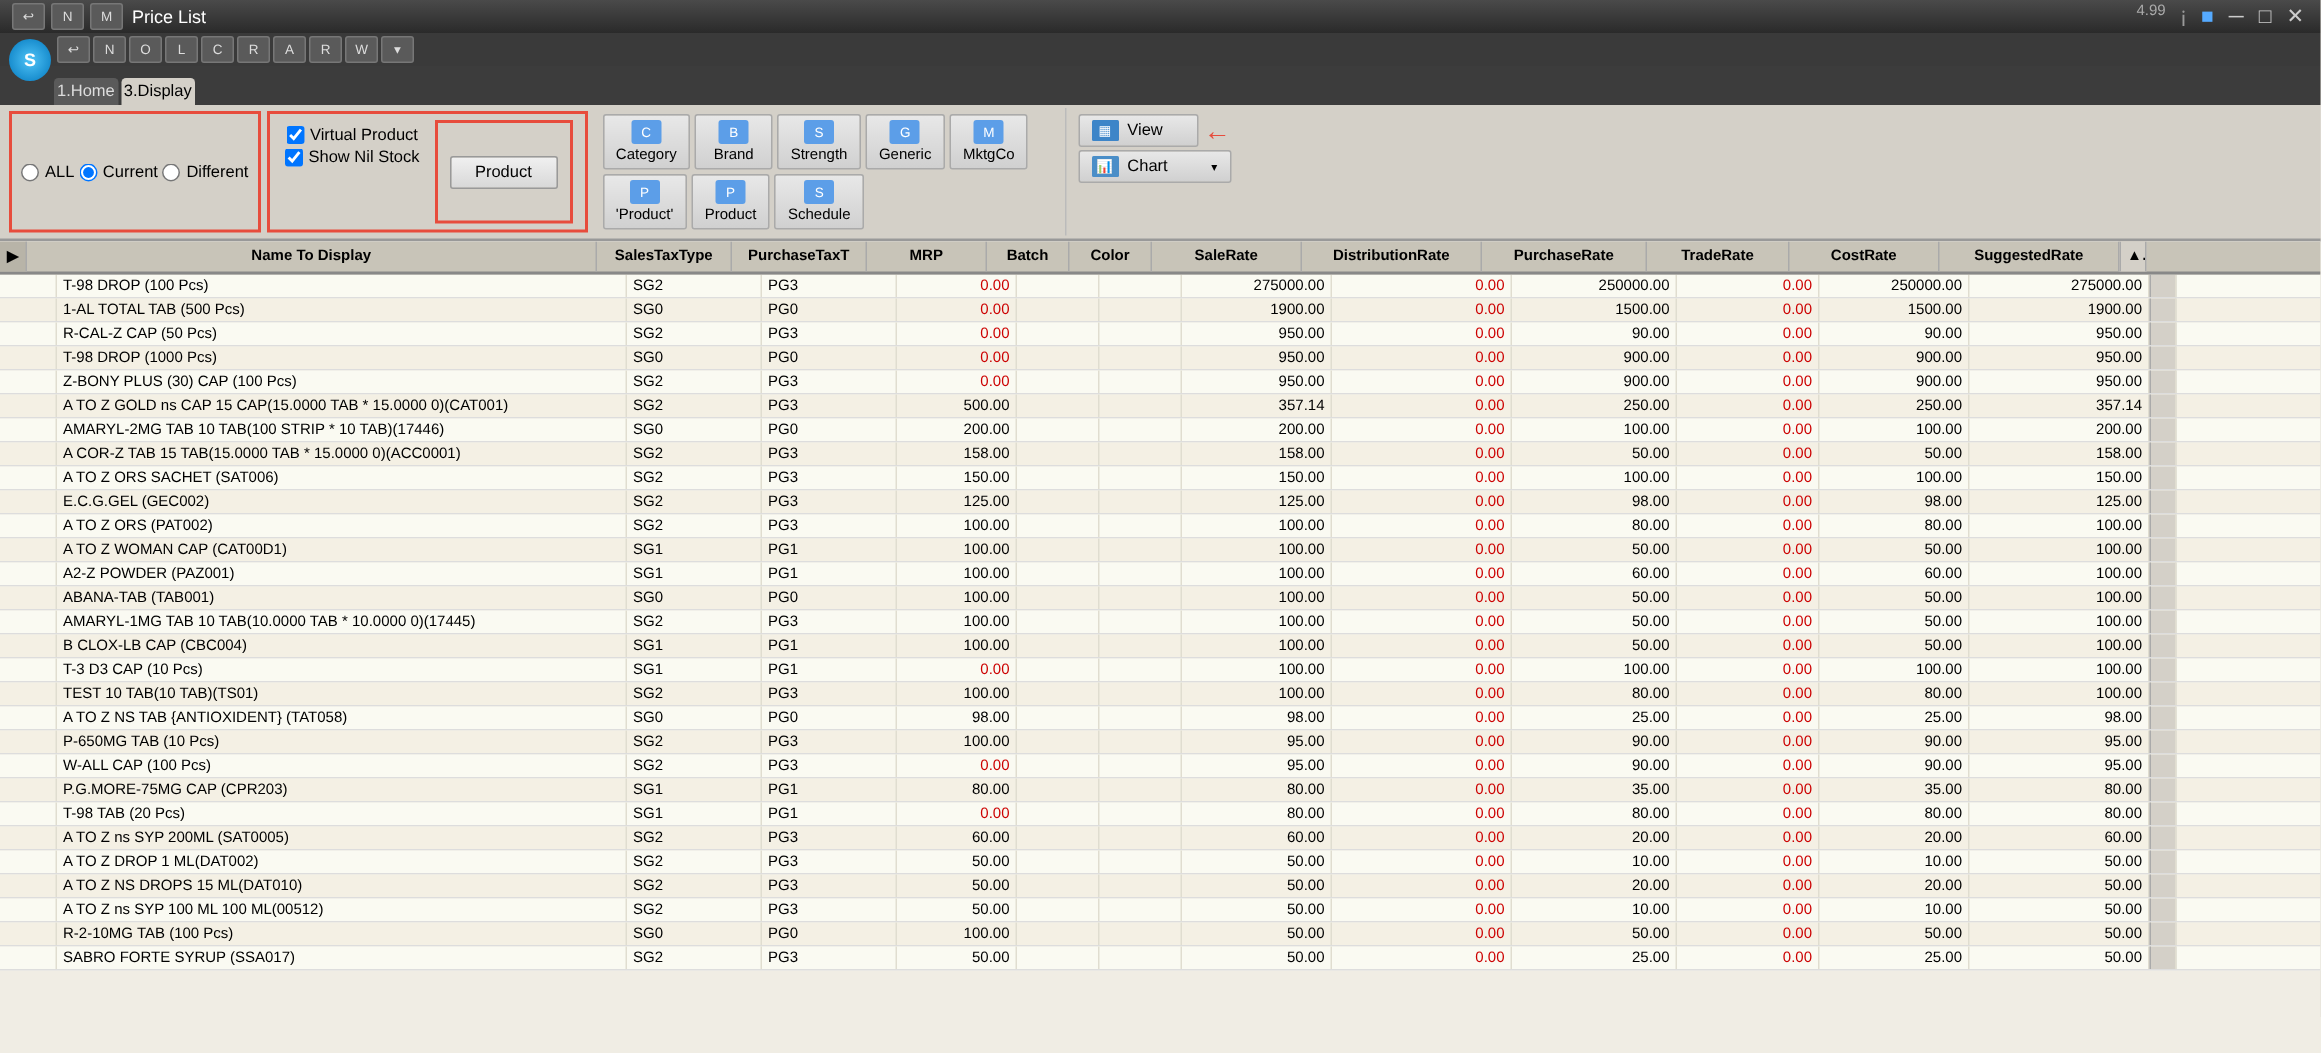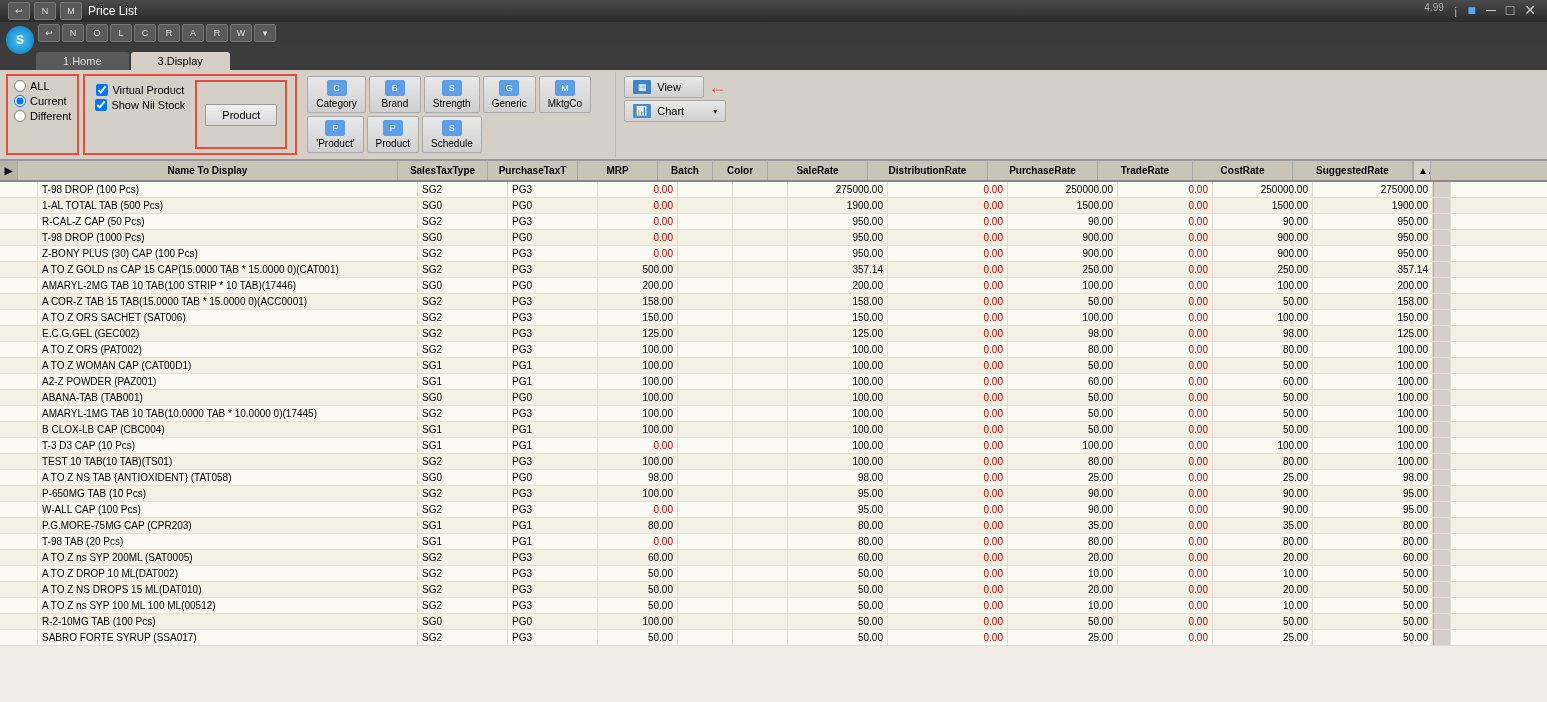--- a/index.html
+++ b/index.html
@@ -31,21 +31,21 @@
       top: 26px;
       width: 28px;
       height: 28px;
       background: radial-gradient(circle, #4fc3f7, #0277bd);
       border-radius: 50%;
       display: flex; align-items: center; justify-content: center;
       color: white; font-weight: bold; font-size: 12px;
       z-index: 10;
     }
     .ribbon-tab {
-      padding: 3px 27px;
+      padding: 3px 2px;
       background: #5a5a5a;
       color: #ddd;
       cursor: pointer;
       border-top-left-radius: 3px;
       border-top-right-radius: 3px;
       font-size: 11px;
       margin-right: 2px;
     }
     .ribbon-tab.active {
       background: #d4d0c8;
@@ -95,21 +95,21 @@
       align-items: center;
       gap: 4px;
       font-size: 11px;
     }
     .checkbox-row input[type="checkbox"], .checkbox-row input[type="radio"] {
       width: 12px; height: 12px;
     }
 
     .radio-group {
       display: flex;
-      flex-direction: column;
+      flex-direction: row;
       padding: 4px 6px;
       border-right: 2px solid #e74c3c;
       gap: 3px;
       min-width: 70px;
     }
     .radio-group input[type="radio"] { width: 12px; height: 12px; }
     .product-btn {
       background: linear-gradient(to bottom, #f0f0f0, #d8d8d8);
       border: 1px solid #999;
       padding: 4px 16px;
@@ -765,21 +765,21 @@
     <div class="grid-cell num">60.00</div>
     <div class="grid-cell num red">0.00</div>
     <div class="grid-cell num">20.00</div>
     <div class="grid-cell num red">0.00</div>
     <div class="grid-cell num">20.00</div>
     <div class="grid-cell num">60.00</div>
     <div class="grid-cell scrollbar-col"></div>
   </div>
         <div class="grid-row even">
     <div class="grid-cell"></div>
-    <div class="grid-cell">A TO Z DROP 10 ML(DAT002)</div>
+    <div class="grid-cell">A TO Z DROP 1 ML(DAT002)</div>
     <div class="grid-cell">SG2</div>
     <div class="grid-cell">PG3</div>
     <div class="grid-cell num ">50.00</div>
     <div class="grid-cell"></div>
     <div class="grid-cell"></div>
     <div class="grid-cell num">50.00</div>
     <div class="grid-cell num red">0.00</div>
     <div class="grid-cell num">10.00</div>
     <div class="grid-cell num red">0.00</div>
     <div class="grid-cell num">10.00</div>

